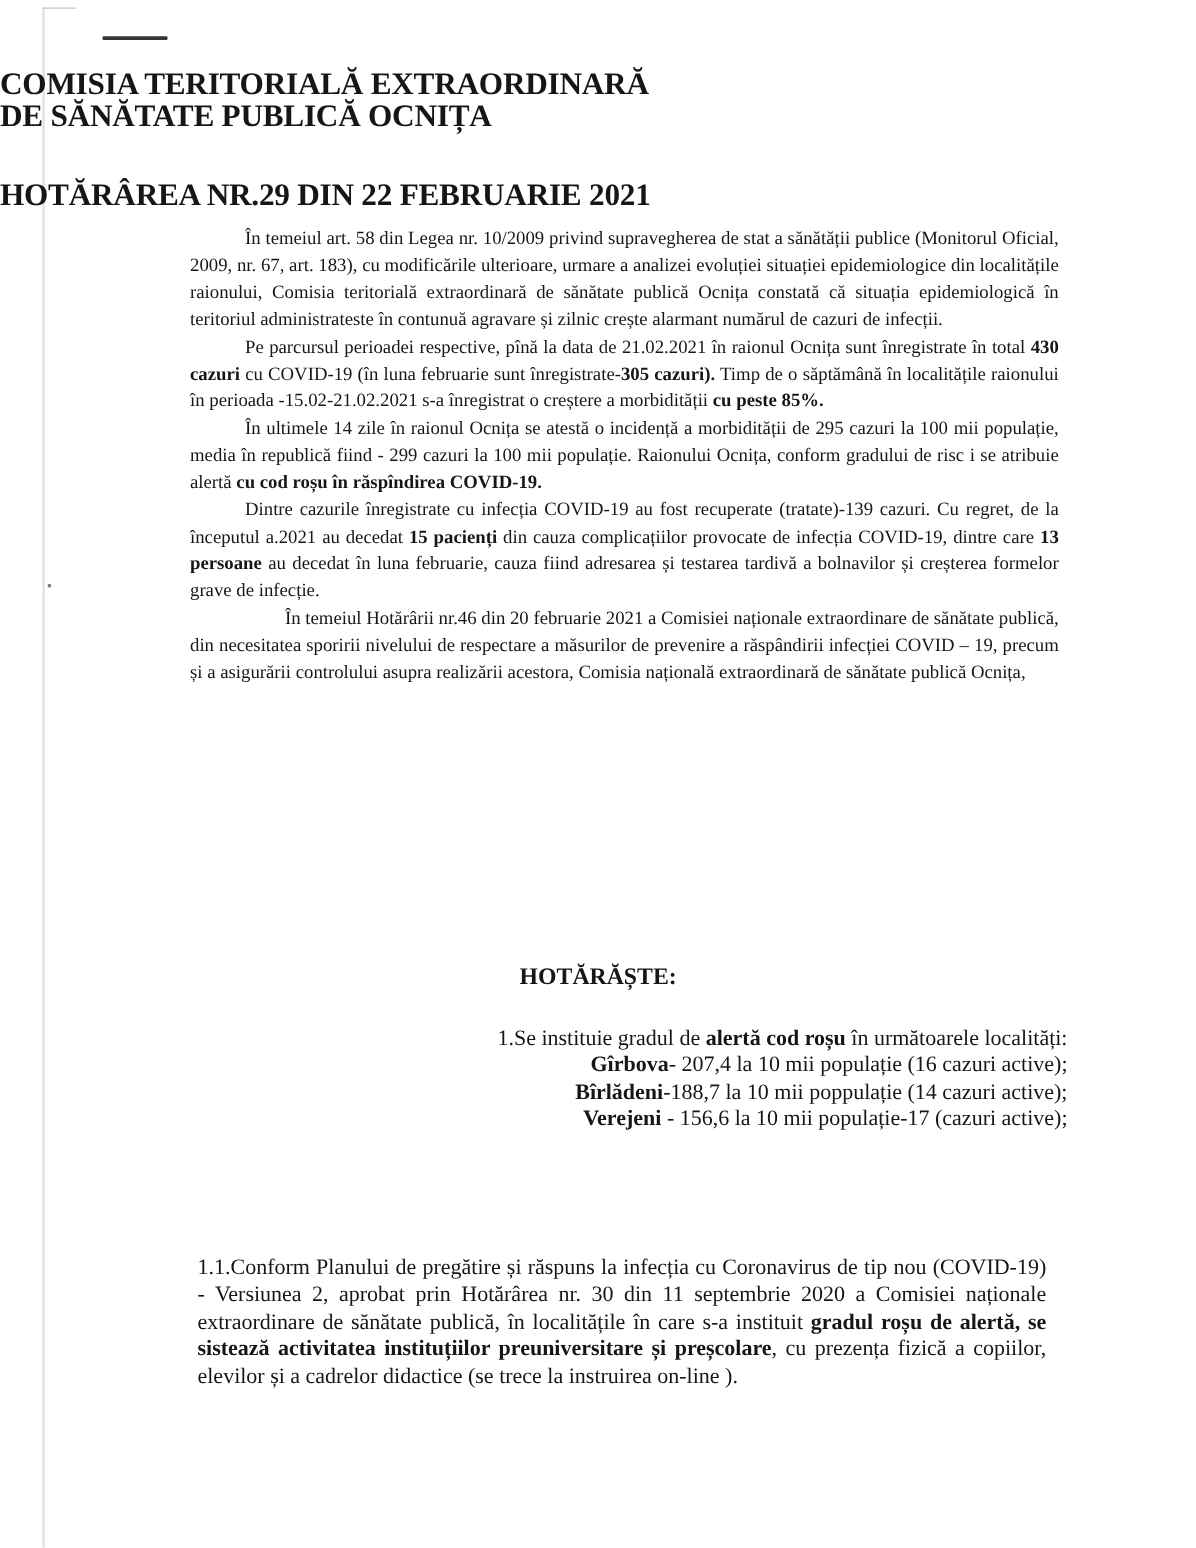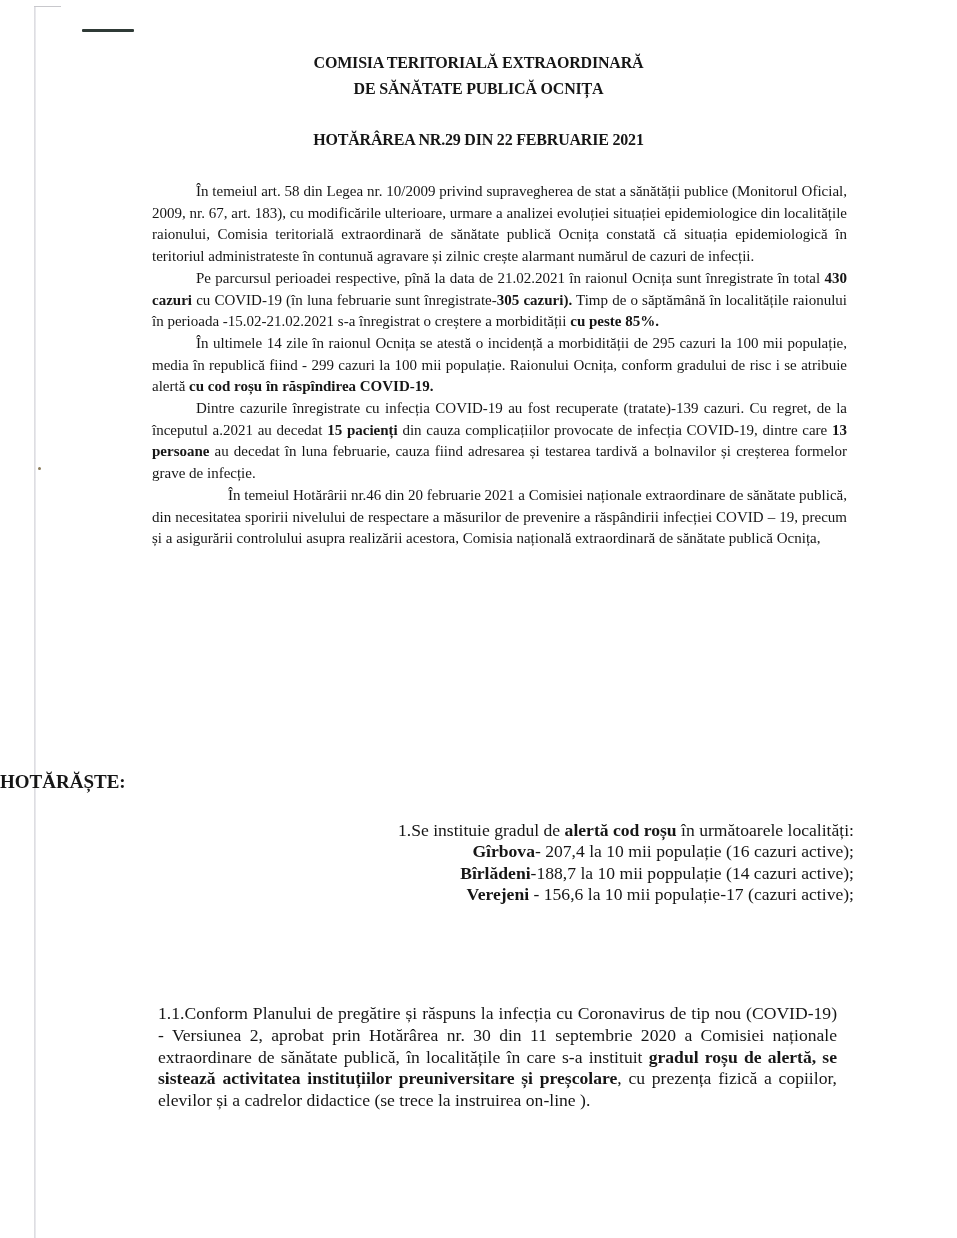--- a/index.html
+++ b/index.html
@@ -46,48 +46,48 @@
       top: 467px;
       width: 3px;
       height: 3px;
       background: #8a7a5a;
       border-radius: 50%;
     }
     .header {
       position: absolute;
       left: 0;
       width: 100%;
-      text-align: center;
+      text-align: left;
       font-weight: bold;
-      font-size: 16px;
+      font-size: 25px;
       letter-spacing: -0.2px;
     }
     .h1 { top: 54px; }
     .h2 { top: 80px; }
-    .h3 { top: 131px; }
+    .h3 { top: 143px; }
     .content {
       position: absolute;
       left: 152px;
       top: 181px;
       width: 695px;
       font-size: 15px;
       line-height: 21.7px;
     }
     .content p {
       margin: 0;
       text-align: justify;
     }
     .indent { text-indent: 44px; }
     .indent2 { text-indent: 76px; }
     .decision-title {
       position: absolute;
       left: 0;
       width: 100%;
       top: 771px;
-      text-align: left;
+      text-align: center;
       font-weight: bold;
       font-size: 19px;
     }
     .list-block {
       position: absolute;
       left: 144px;
       top: 820px;
       width: 710px;
       font-size: 17.6px;
       line-height: 21.4px;

